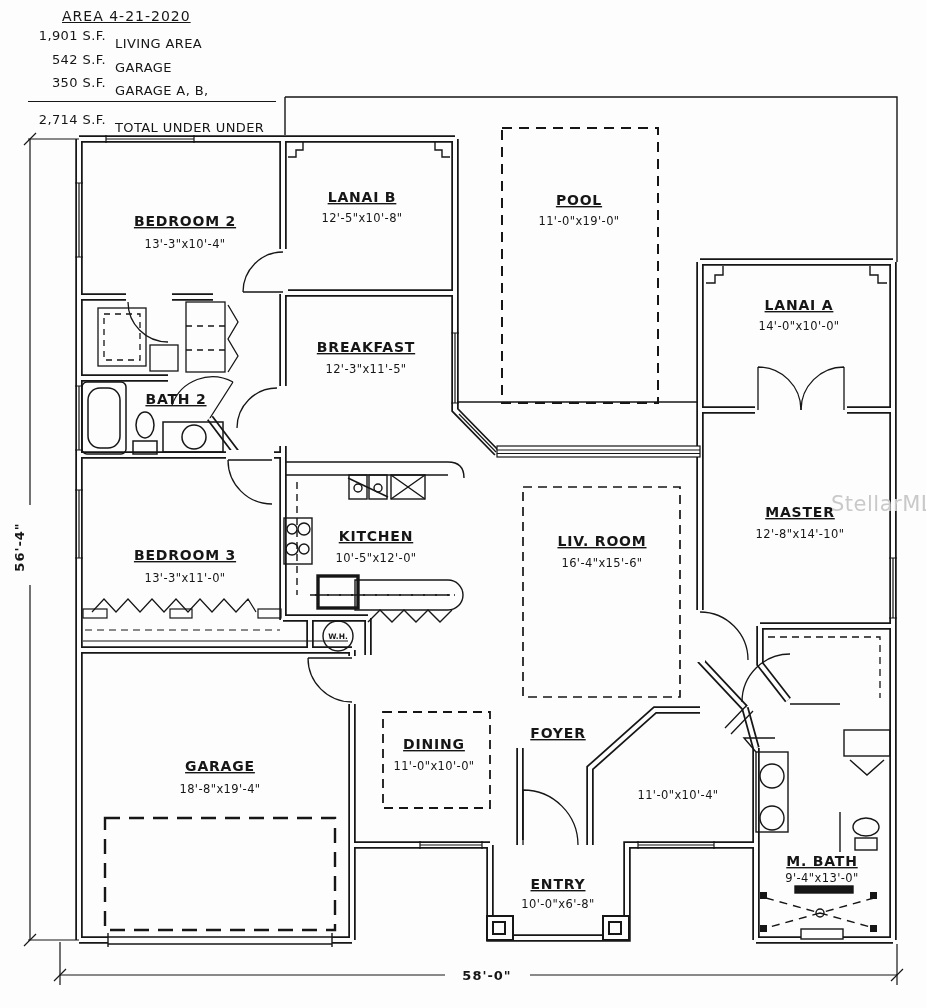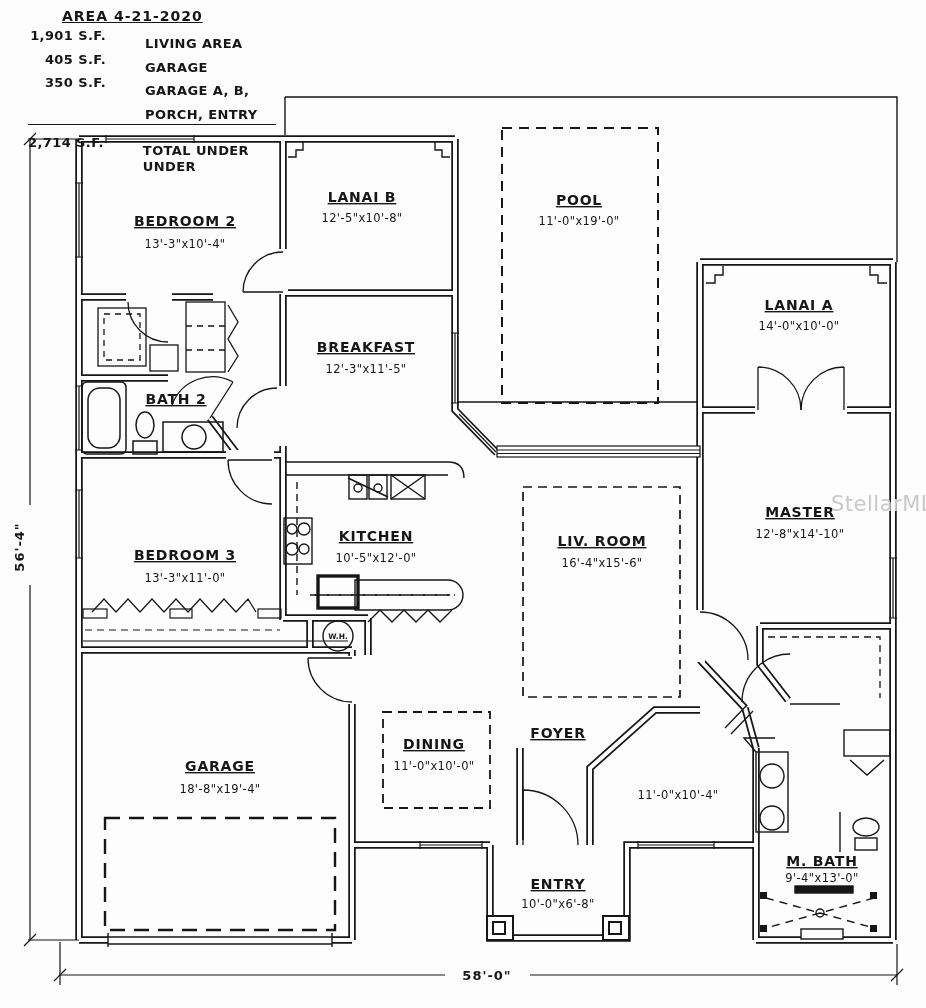--- a/index.html
+++ b/index.html
@@ -6,22 +6,22 @@
   .canvas{position:relative;width:926px;height:1008px;background:#fdfdfd;overflow:hidden;
           font-family:"DejaVu Sans",sans-serif;color:#161616;}
   svg{position:absolute;left:0;top:0;}
   svg text{font-family:"DejaVu Sans",sans-serif;fill:#161616;}
   .rname{font-size:14px;font-weight:bold;letter-spacing:.8px;text-decoration:underline;text-anchor:middle;}
   .rdim{font-size:11.5px;font-weight:500;letter-spacing:.4px;text-anchor:middle;}
   .dimtxt{font-size:13px;font-weight:bold;letter-spacing:1px;text-anchor:middle;}
   .whtxt{font-size:7.5px;font-weight:bold;text-anchor:middle;}
   
   .title-block{position:absolute;left:28px;top:6px;width:248px;}
-  .tb-title{font-size:14px;font-weight:bold;letter-spacing:1px;text-decoration:underline;margin:2px 0 4px 34px;}
-  .tb-row{display:flex;font-size:13px;font-weight:700;letter-spacing:.4px;line-height:15.5px;gap:30px;}
+  .tb-title{font-size:14px;font-weight:normal;letter-spacing:1px;text-decoration:underline;margin:2px 0 4px 34px;}
+  .tb-row{display:flex;font-size:13px;font-weight:400;letter-spacing:.4px;line-height:15.5px;}
   .tb-sf{width:78px;text-align:right;white-space:pre;}
   .tb-label{margin-left:9px;margin-top:8px;}
   .tb-total{border-top:1.6px solid #161616;margin-top:2px;padding-top:10px;}
   .watermark{position:absolute;left:831px;top:492px;font-size:21px;color:#c9c9c9;
              letter-spacing:.5px;white-space:nowrap;}
 </style>
 </head>
 <body>
 
 <div class="canvas">
@@ -278,31 +278,27 @@
     </g>
   </svg>
 
   <div class="title-block">
     <div class="tb-title">AREA 4-21-2020</div>
     <div class="tb-row">
       <span class="tb-sf">1,901 S.F.</span>
       <span class="tb-label">LIVING AREA</span>
     </div>
     <div class="tb-row">
-      <span class="tb-sf">405 S.F.</span>
+      <span class="tb-sf">542 S.F.</span>
       <span class="tb-label">GARAGE</span>
     </div>
     <div class="tb-row">
       <span class="tb-sf">350 S.F.</span>
       <span class="tb-label">GARAGE A, B,</span>
     </div>
-    <div class="tb-row">
-      <span class="tb-sf"></span>
-      <span class="tb-label">PORCH, ENTRY</span>
-    </div>
     <div class="tb-row tb-total">
       <span class="tb-sf">2,714 S.F.</span>
       <span class="tb-label">TOTAL UNDER UNDER</span>
     </div>
   </div>
 
   <div class="watermark">StellarMLS</div>
 
 </div>
 

